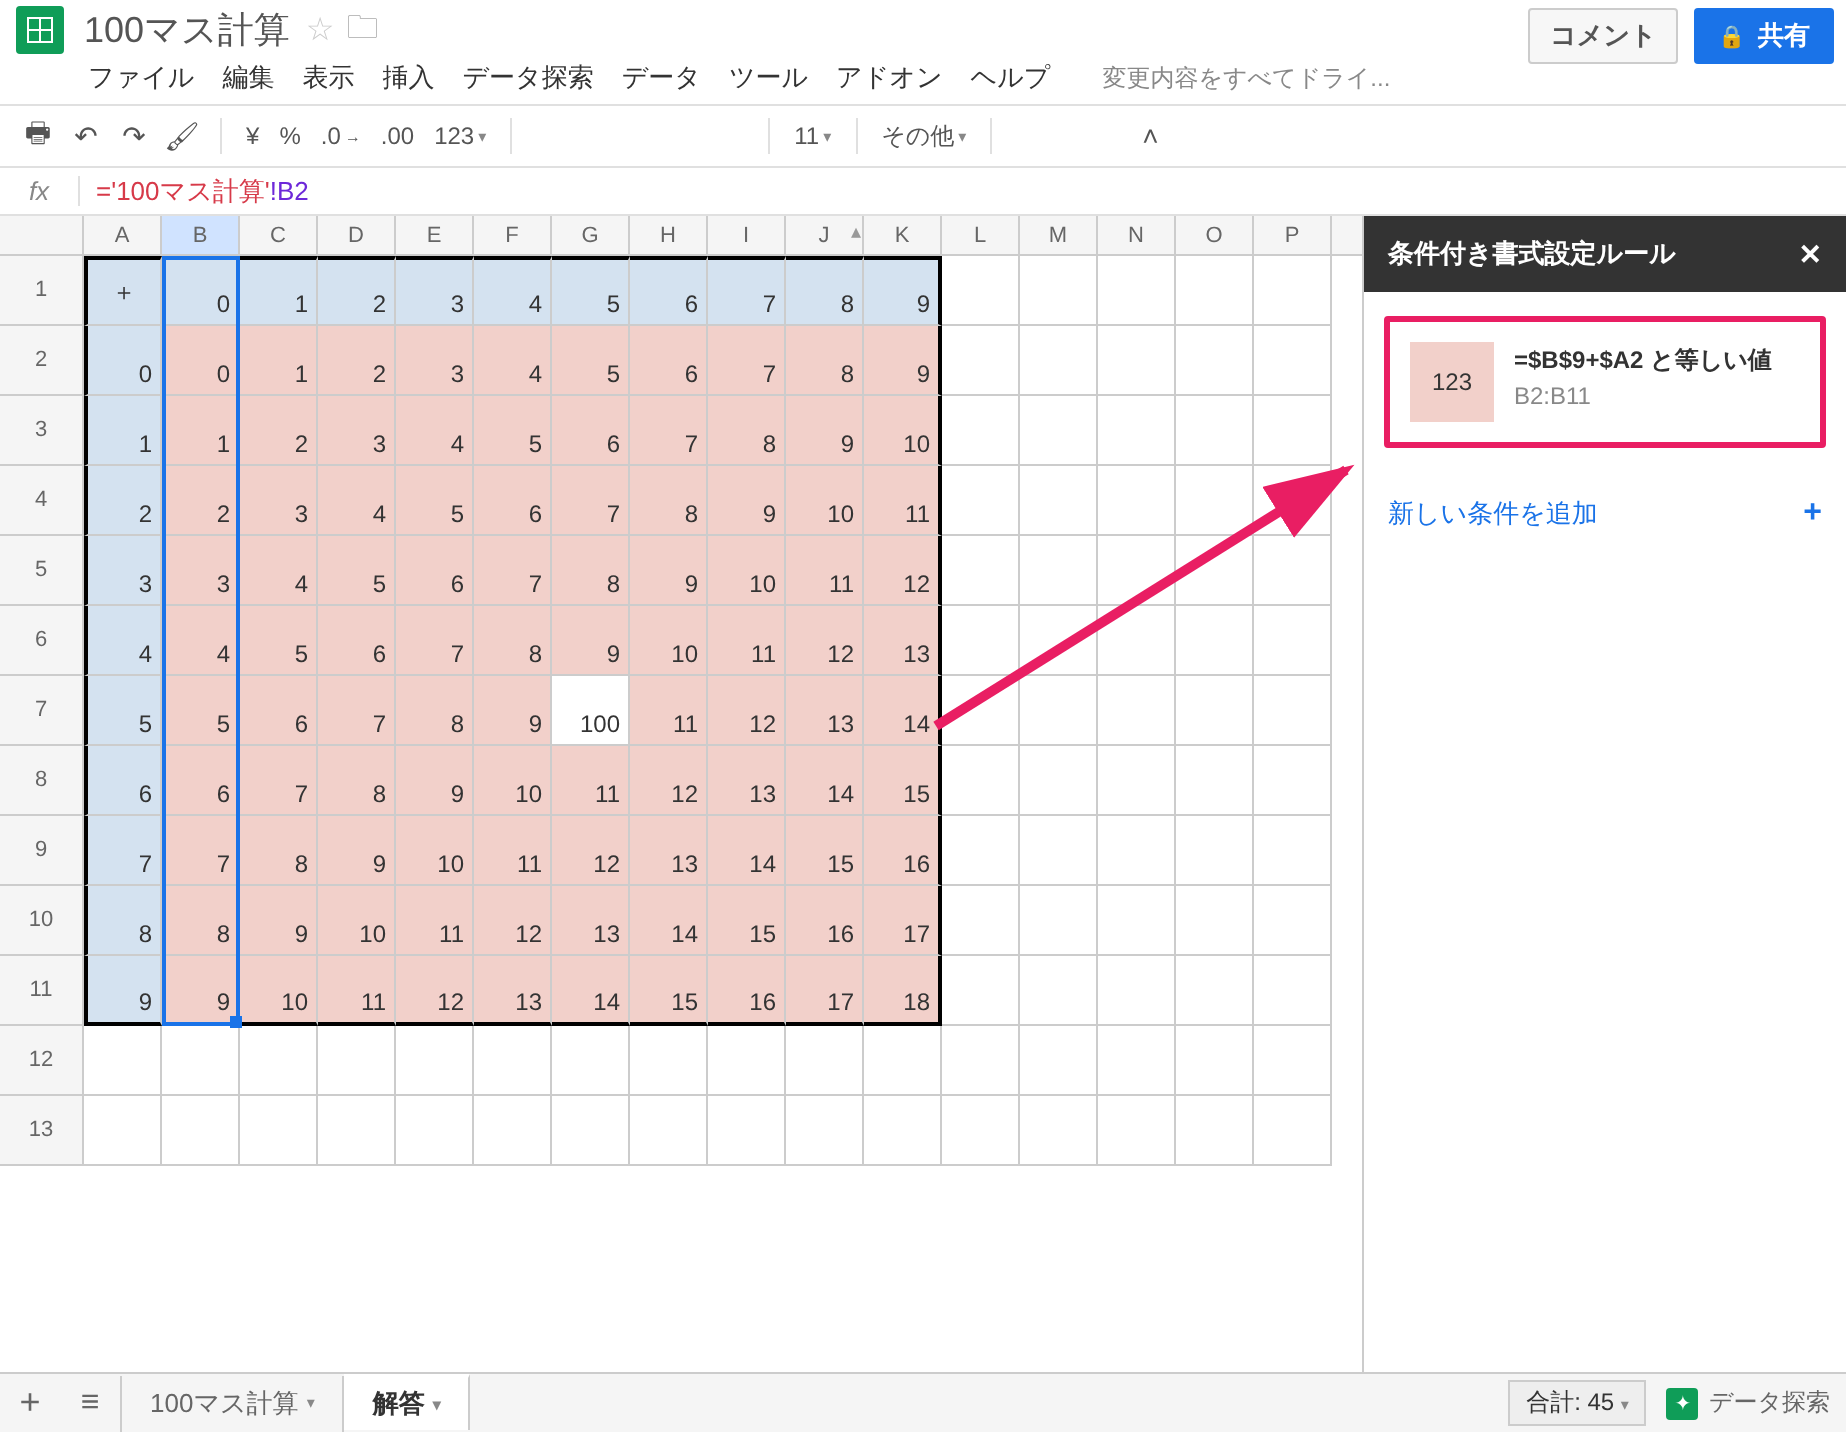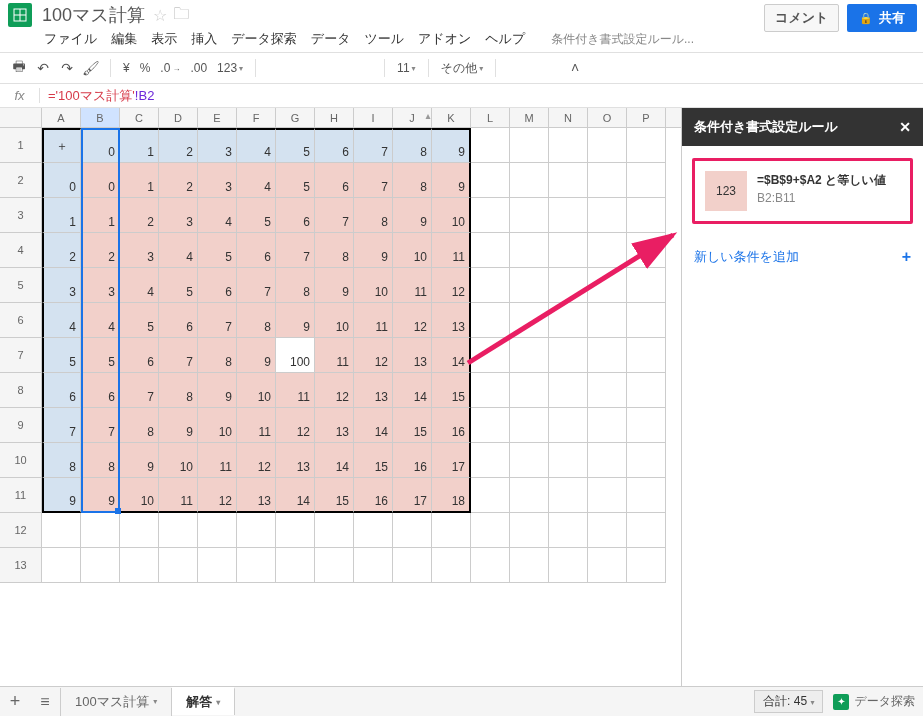--- a/index.html
+++ b/index.html
@@ -95,21 +95,21 @@
 <div class="menu-bar">
   <span class="mi">ファイル</span>
   <span class="mi">編集</span>
   <span class="mi">表示</span>
   <span class="mi">挿入</span>
   <span class="mi">データ探索</span>
   <span class="mi">データ</span>
   <span class="mi">ツール</span>
   <span class="mi">アドオン</span>
   <span class="mi">ヘルプ</span>
-  <span class="status">条件付き書式設定ルール...</span>
+  <span class="status">変更内容をすべてドライ...</span>
 </div>
 
 <div class="toolbar">
   <div class="tb-ico">🖶</div>
   <div class="tb-ico">↶</div>
   <div class="tb-ico">↷</div>
   <div class="tb-ico">🖌</div>
   <div class="tb-sep"></div>
   <div class="tb-txt">¥</div>
   <div class="tb-txt">%</div>

